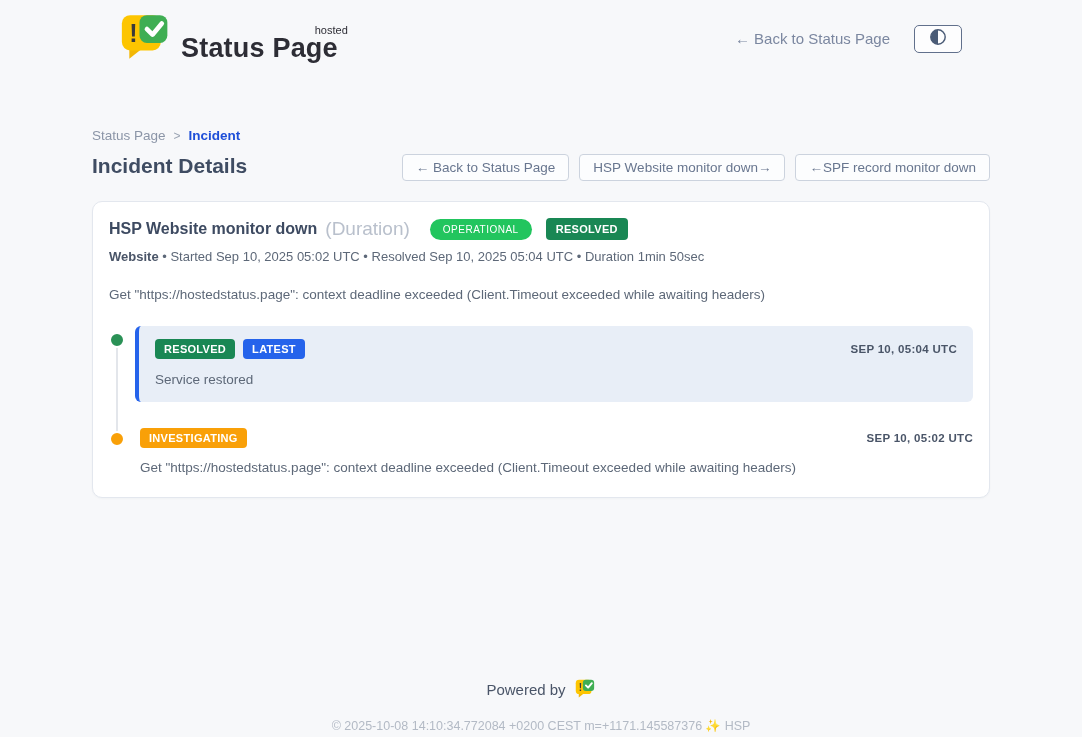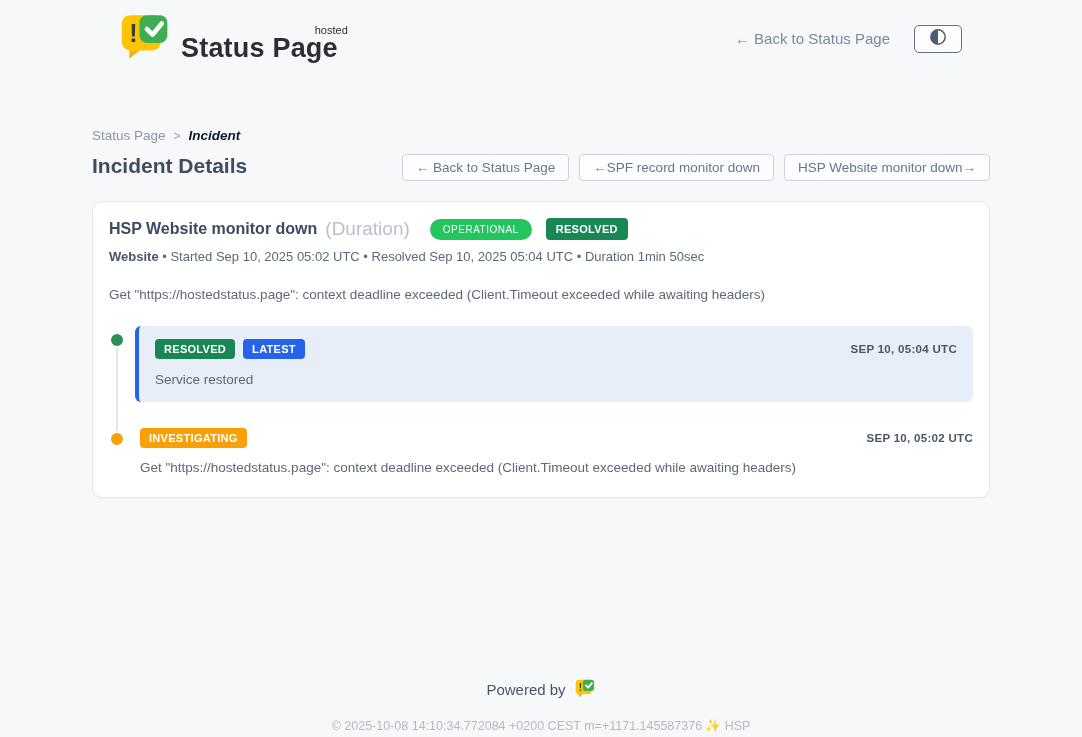--- a/index.html
+++ b/index.html
@@ -40,21 +40,21 @@
     cursor: pointer;
   }
 
   
   .breadcrumb {
     margin-top: 64px;
     font-size: 13.5px; display: flex; gap: 8px; align-items: center;
   }
   .crumb-root { color: #8b95a7; cursor: pointer; }
   .crumb-sep { color: #9aa3b2; font-size: 12px; }
-  .crumb-current { color: #0f172a; font-weight: bold; font-style: italic; }
+  .crumb-current { color: #1d4ed8; font-weight: bold; }
 
   .title-row {
     margin-top: 11px;
     display: flex; align-items: flex-start; justify-content: space-between;
   }
   .page-title { font-size: 21px; font-weight: bold; color: #3f4c62; }
   .nav-buttons { display: flex; gap: 10px; }
   .nav-btn {
     font-family: "Liberation Sans", sans-serif;
     font-size: 13.5px; color: #68768f;
@@ -179,22 +179,22 @@
   <div class="breadcrumb">
     <span class="crumb-root">Status Page</span>
     <span class="crumb-sep">&gt;</span>
     <span class="crumb-current">Incident</span>
   </div>
 
   <div class="title-row">
     <div class="page-title">Incident Details</div>
     <div class="nav-buttons">
       <button class="nav-btn">← Back to Status Page</button>
+      <button class="nav-btn">HSP Website monitor down→</button>
       <button class="nav-btn">←SPF record monitor down</button>
-      <button class="nav-btn">HSP Website monitor down→</button>
     </div>
   </div>
 
   <div class="card">
     <div class="card-title-row">
       <span class="incident-title">HSP Website monitor down</span>
       <span class="incident-component">(Duration)</span>
       <span class="badge-operational">OPERATIONAL</span>
       <span class="badge-resolved-hdr">RESOLVED</span>
     </div>

